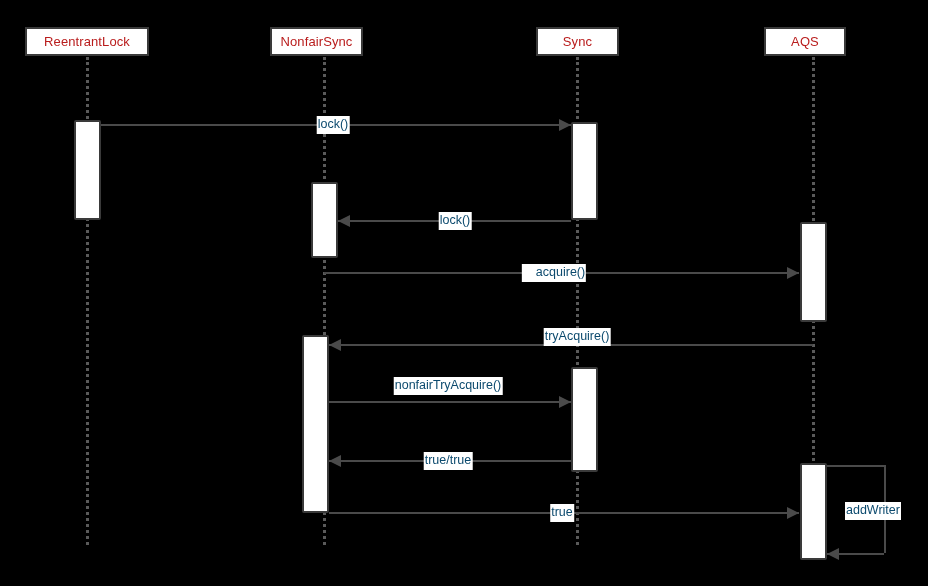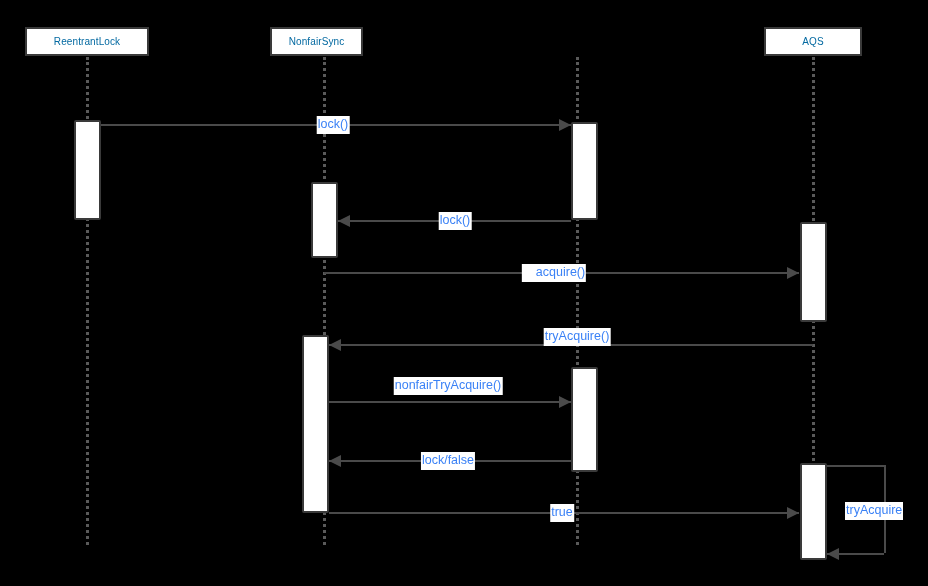--- a/index.html
+++ b/index.html
@@ -21,22 +21,22 @@
     position: absolute;
     box-sizing: border-box;
     background: #ffffff;
     border: 2px solid #3a3a3a;
     height: 29px;
     display: flex;
     align-items: center;
     justify-content: center;
   }
   .participant-label {
-    font-size: 10px;
-    color: #0369a1;
+    font-size: 13px;
+    color: #b91c1c;
     white-space: nowrap;
     letter-spacing: 0.1px;
   }
   
   .lifeline {
     position: absolute;
     width: 0;
     border-left: 3px dotted #5a5a5a;
   }
   
@@ -73,21 +73,21 @@
     width: 0;
     height: 0;
     border-top: 6px solid transparent;
     border-bottom: 6px solid transparent;
     border-right: 12px solid #4a4a4a;
   }
   
   .msg-label {
     position: absolute;
     background: #ffffff;
-    color: #3b82f6;
+    color: #0c4a6e;
     font-size: 12.5px;
     line-height: 15px;
     padding: 1px 1px 2px 1px;
     white-space: nowrap;
     transform: translate(-50%, -50%);
   }
   .msg-label.left-anchor {
     transform: translate(0, -50%);
   }
 </style>
@@ -98,21 +98,24 @@
     <div class="lifeline" style="left: 86px; top: 57px; height: 488px;"></div>
     <div class="lifeline" style="left: 323px; top: 57px; height: 488px;"></div>
     <div class="lifeline" style="left: 576px; top: 57px; height: 488px;"></div>
     <div class="lifeline" style="left: 812px; top: 57px; height: 488px;"></div>
     <div class="participant-box" style="left: 25px; top: 27px; width: 124px;">
       <span class="participant-label">ReentrantLock</span>
     </div>
     <div class="participant-box" style="left: 270px; top: 27px; width: 93px;">
       <span class="participant-label">NonfairSync</span>
     </div>
-    <div class="participant-box" style="left: 764px; top: 27px; width: 98px;">
+    <div class="participant-box" style="left: 536px; top: 27px; width: 83px;">
+      <span class="participant-label">Sync</span>
+    </div>
+    <div class="participant-box" style="left: 764px; top: 27px; width: 82px;">
       <span class="participant-label">AQS</span>
     </div>
     <div class="activation" style="left: 74px; top: 120px; height: 100px;"></div>
     <div class="activation" style="left: 311px; top: 182px; height: 76px;"></div>
     <div class="activation" style="left: 302px; top: 335px; height: 178px;"></div>
     <div class="activation" style="left: 571px; top: 122px; height: 98px;"></div>
     <div class="activation" style="left: 571px; top: 367px; height: 105px;"></div>
     <div class="activation" style="left: 800px; top: 222px; height: 100px;"></div>
     <div class="activation" style="left: 800px; top: 463px; height: 97px;"></div>
     <div class="msg-line" style="left: 101px; top: 124px; width: 470px;"></div>
@@ -125,22 +128,22 @@
     <div class="arrow-right" style="top: 267px; left: 787px;"></div>
     <div class="msg-label" style="left: 554px; top: 273px; padding-left: 14px;">acquire()</div>
     <div class="msg-line" style="left: 329px; top: 344px; width: 484px;"></div>
     <div class="arrow-left" style="top: 339px; left: 329px;"></div>
     <div class="msg-label" style="left: 577px; top: 337px;">tryAcquire()</div>
     <div class="msg-line" style="left: 329px; top: 401px; width: 242px;"></div>
     <div class="arrow-right" style="top: 396px; left: 559px;"></div>
     <div class="msg-label" style="left: 448px; top: 386px;">nonfairTryAcquire()</div>
     <div class="msg-line" style="left: 329px; top: 460px; width: 242px;"></div>
     <div class="arrow-left" style="top: 455px; left: 329px;"></div>
-    <div class="msg-label" style="left: 448px; top: 461px;">lock/false</div>
+    <div class="msg-label" style="left: 448px; top: 461px;">true/true</div>
     <div class="msg-line" style="left: 329px; top: 512px; width: 470px;"></div>
     <div class="arrow-right" style="top: 507px; left: 787px;"></div>
     <div class="msg-label" style="left: 562px; top: 513px;">true</div>
     <div class="msg-line" style="left: 827px; top: 465px; width: 57px;"></div>
     <div class="msg-vert" style="left: 884px; top: 465px; height: 88px;"></div>
     <div class="msg-line" style="left: 827px; top: 553px; width: 57px;"></div>
     <div class="arrow-left" style="left: 827px; top: 548px;"></div>
-    <div class="msg-label left-anchor" style="left: 845px; top: 511px;">tryAcquire</div>
+    <div class="msg-label left-anchor" style="left: 845px; top: 511px;">addWriter</div>
   </div>
 
 </body></html>

